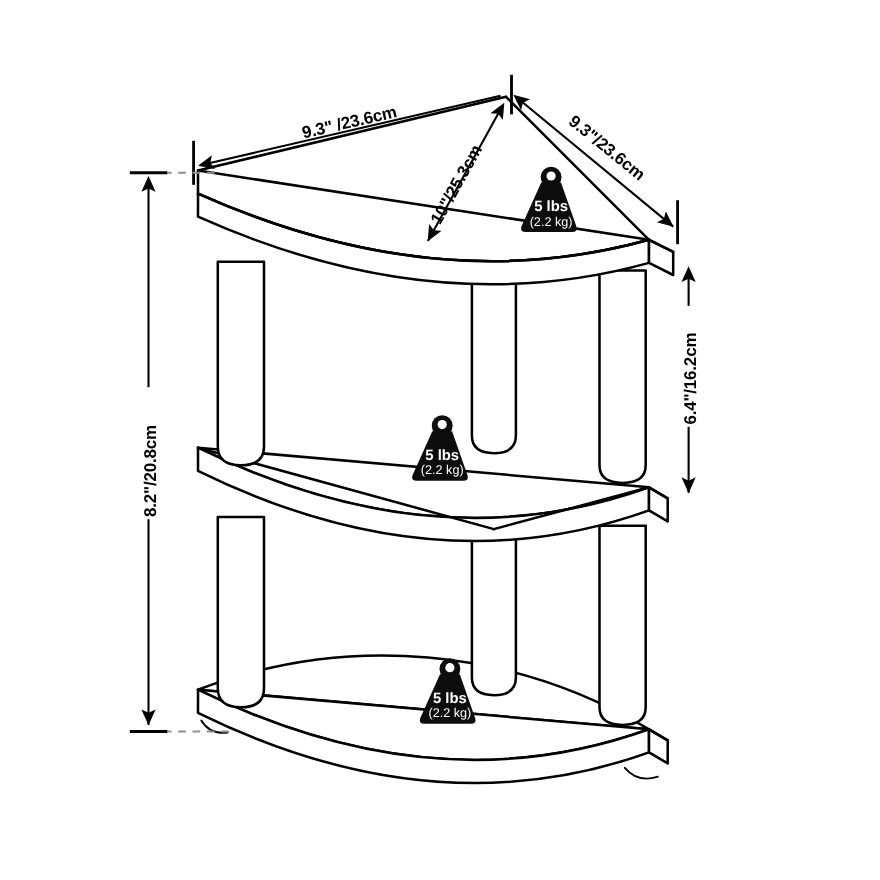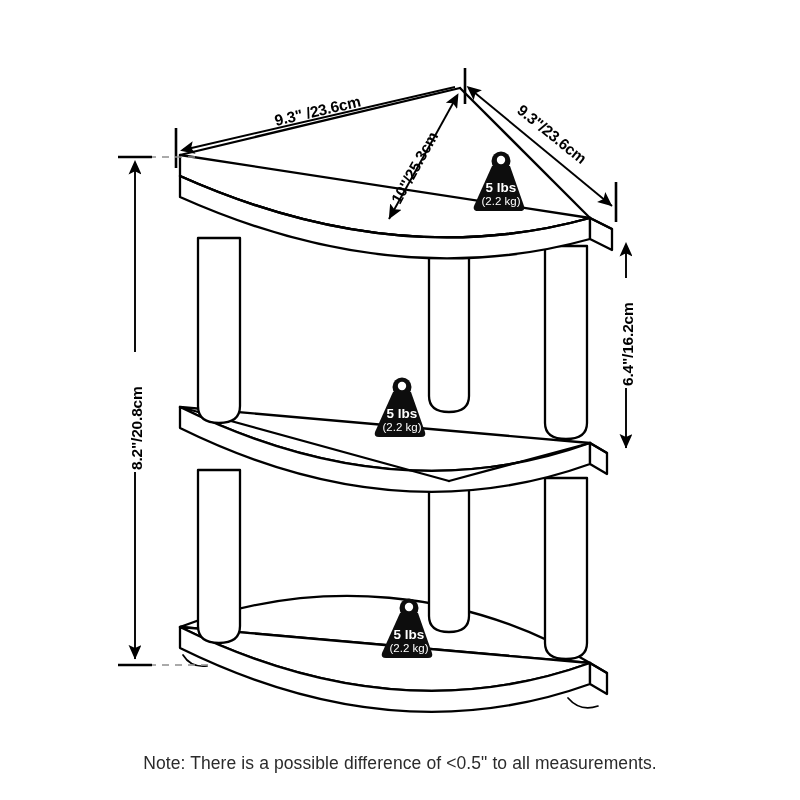--- a/index.html
+++ b/index.html
@@ -227,15 +227,14 @@
     <g transform="translate(378,599)">
       <circle class="wt-body" cx="31" cy="9" r="9.5"></circle>
       <circle class="wt-hole" cx="31" cy="8" r="4.2"></circle>
       <path class="wt-body" d="M22,14 L40,14 L54,54 q1.5,5 -4,5 L8,59 q-5.5,0 -4,-5 Z"></path>
       <text class="wt-lbs" x="31" y="40">5 lbs</text>
       <text class="wt-kg" x="31" y="53">(2.2 kg)</text>
     </g>
 
   </svg>
 
-  <div class="note">Note: There is a possible difference of &lt;0.5" to all measurements.</div>
 
 </div>
 
 </body></html>

